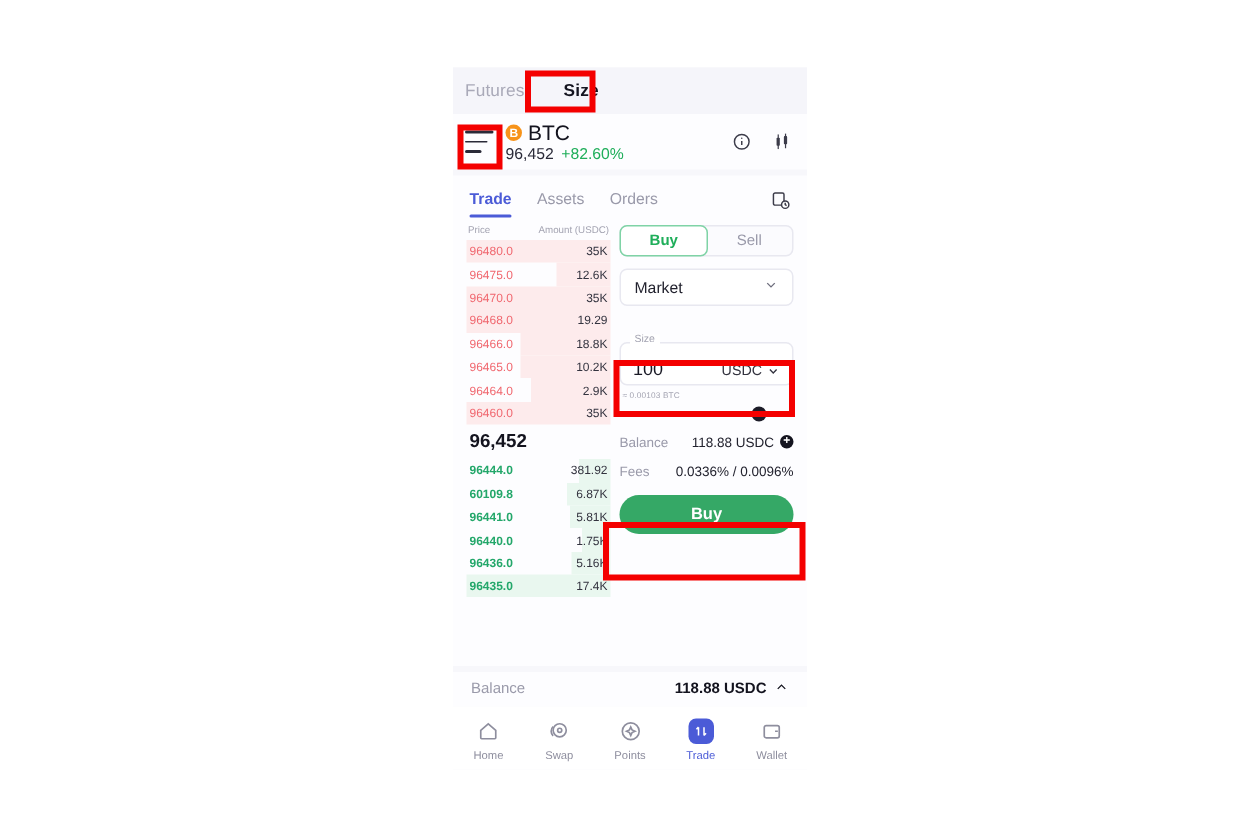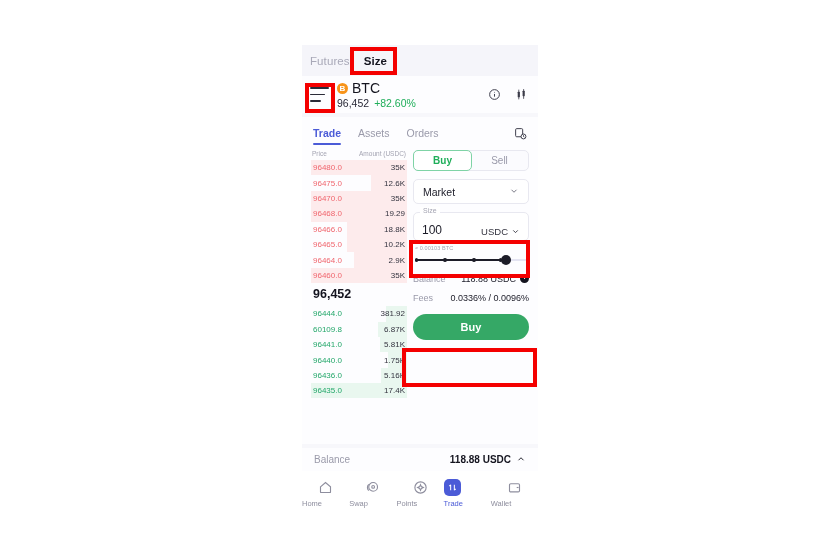--- a/index.html
+++ b/index.html
@@ -16,21 +16,21 @@
     background: #f7f7fb;
     display: flex; flex-direction: column;
   }
 
   
   .top-tabs {
     height: 31px;
     background: #f5f5fa;
     display: flex; align-items: center;
     padding-left: 8px;
-    gap: 14px;
+    gap: 26px;
     position: relative;
   }
   .top-tab {
     font-size: 11.5px;
     color: #a9a9b8;
     letter-spacing: .1px;
   }
   .top-tab.active { color: #14141f; font-weight: bold; }
 
   
@@ -118,21 +118,21 @@
     font-size: 8px;
   }
   .book-row .fill {
     position: absolute; right: 0; top: 0; bottom: 0;
     z-index: 0;
   }
   .book-row.ask .fill { background: #fdebec; }
   .book-row.bid .fill { background: #e9f7ef; }
   .book-row .px, .book-row .amt { position: relative; z-index: 1; }
   .book-row.ask .px { color: #f0666e; }
-  .book-row.bid .px { color: #23a76a; }
+  .book-row.bid .px { color: #23a76a; font-weight: bold; }
   .book-row .amt { color: #33333f; }
 
   .mid-price {
     font-size: 12.5px; font-weight: bold; color: #14141f;
     padding: 4px 2px 5px 2px;
   }
 
   
   .form { flex: 1; display: flex; flex-direction: column; padding-top: 0px; }
   .bs-toggle {
@@ -150,21 +150,21 @@
 
   .select-box {
     margin-top: 8px; height: 25px;
     border: 1px solid #e8e8f0; border-radius: 5px;
     background: #fff;
     display: flex; align-items: center; padding: 0 9px;
     font-size: 10.5px; color: #22222e;
   }
   .select-box .chev { margin-left: auto; color: #6d6d7c; }
 
-  .size-wrap { margin-top: 8px; position: relative; }
+  .size-wrap { margin-top: 24px; position: relative; }
   .size-box {
     height: 29px;
     border: 1px solid #e8e8f0; border-radius: 5px;
     background: #fff;
     display: flex; align-items: flex-end; padding: 0 8px 3px 8px;
   }
   .size-label {
     position: absolute; top: -5px; left: 7px;
     background: #fff; padding: 0 3px;
     font-size: 7px; color: #a4a4b2;
@@ -219,21 +219,21 @@
   .balance-bar .bk { color: #9a9aaa; }
   .balance-bar .bv { margin-left: auto; color: #14141f; font-weight: bold; display:flex; align-items:center; gap:5px;}
 
   
   .bottom-nav {
     background: #ffffff;
     height: 42px;
     display: flex; align-items: center;
     padding-top: 3px;
   }
-  .nav-item { flex: 1; display: flex; flex-direction: column; gap: 3px; }
+  .nav-item { flex: 1; display: flex; flex-direction: column; align-items: center; gap: 3px; }
   .nav-label { font-size: 7.5px; color: #8e8e9e; }
   .nav-item.active .nav-label { color: #4b5bd7; }
   .nav-ico { height: 17px; display: flex; align-items: center; justify-content: center; color: #8e8e9e; }
   .nav-item.active .nav-ico {
     width: 17px; height: 17px; border-radius: 5px;
     background: #4b5bd7; color: #fff;
   }
 
   
   .anno {

